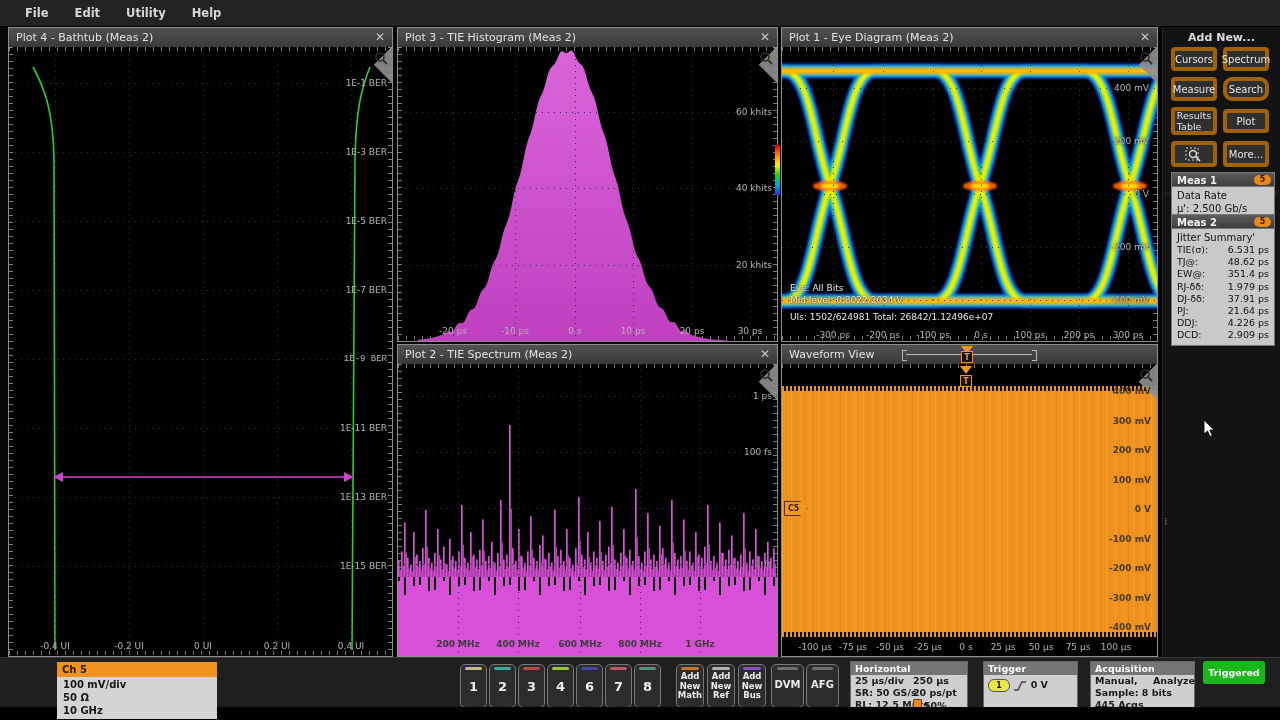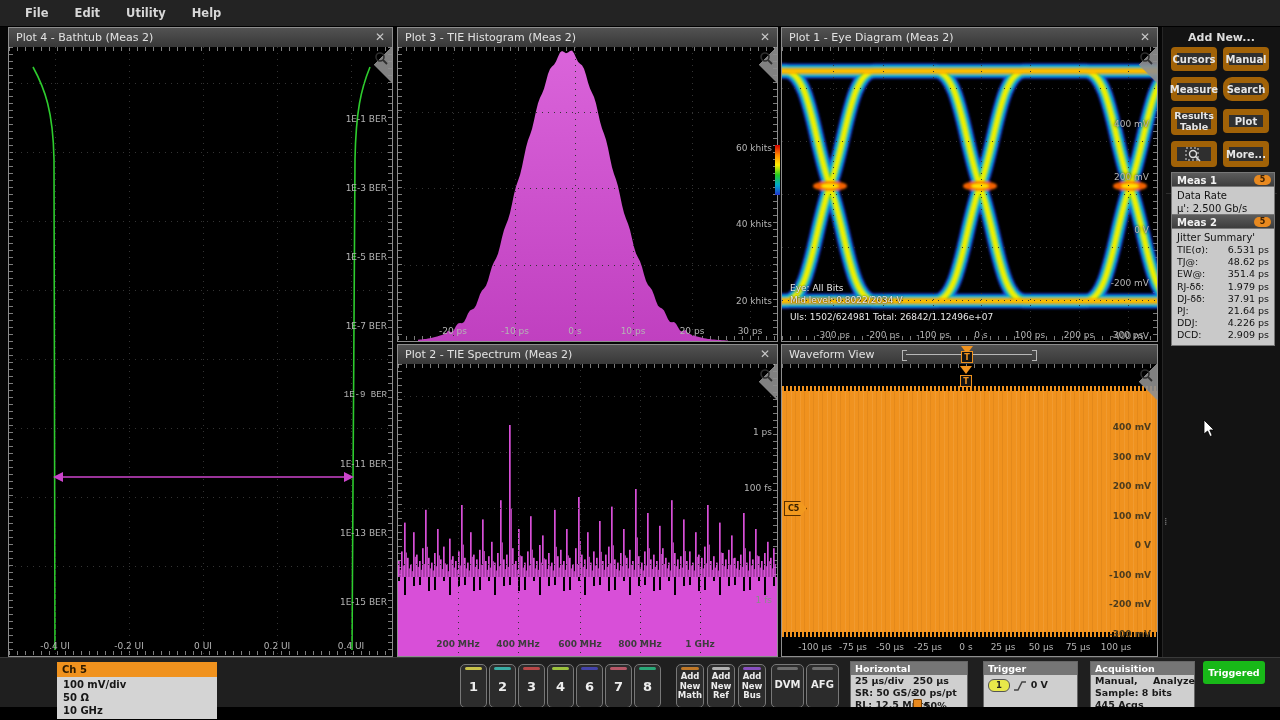--- a/index.html
+++ b/index.html
@@ -12,40 +12,40 @@
   
   .panel{position:absolute;border:1px solid #8e8e8e;background:#000;box-sizing:border-box;}
   .phead{position:absolute;left:0;top:0;right:0;height:19px;background:linear-gradient(#525252,#383838);
          color:#e2e2e2;font-size:11px;line-height:19px;padding-left:7px;box-sizing:border-box;}
   .pclose{position:absolute;right:7px;top:0;color:#c8c8c8;font-size:12px;line-height:19px;}
   .pbody{position:absolute;left:0;top:19px;right:0;bottom:0;background:#000;overflow:hidden;}
   .axlab{position:absolute;color:#b4b4b4;font-size:9px;white-space:nowrap;}
   .axlab.dark{color:#3d3d3d;font-weight:bold;}
   .axlab.amber{color:#4b3b1e;font-weight:bold;}
   .xc{transform:translateX(-50%);}
-  .yr{right:5px;transform:translateY(-50%);text-align:right;margin-top:36px;}
+  .yr{right:5px;transform:translateY(-50%);text-align:right;}
   .glv{position:absolute;width:1px;background-image:repeating-linear-gradient(180deg,#343434 0 1px,transparent 1px 6px);}
   .glh{position:absolute;height:1px;background-image:repeating-linear-gradient(90deg,#343434 0 1px,transparent 1px 6px);}
   .tkt{position:absolute;left:0;right:0;top:0;height:4px;opacity:.6;
        background:repeating-linear-gradient(90deg,#cfcfcf 0 1px,transparent 1px 8px);}
   .tkb{position:absolute;left:0;right:0;bottom:1px;height:4px;opacity:.6;
        background:repeating-linear-gradient(90deg,#cfcfcf 0 1px,transparent 1px 8px);}
   .tkl{position:absolute;left:0;top:0;bottom:0;width:4px;opacity:.6;
        background:repeating-linear-gradient(180deg,#cfcfcf 0 1px,transparent 1px 7px);}
   .tkr{position:absolute;right:0;top:0;bottom:0;width:4px;opacity:.6;
        background:repeating-linear-gradient(180deg,#cfcfcf 0 1px,transparent 1px 7px);}
   .zoomcorner{position:absolute;right:0;top:0;width:36px;height:36px;
       background:linear-gradient(135deg,transparent 0 49%,#909090 50%);
       clip-path:polygon(100% 0,0 0,100% 100%);opacity:.9;}
   .zoomcorner svg{position:absolute;right:4px;top:4px;}
   
   #sidebar{position:absolute;left:1162px;top:27px;width:118px;height:631px;background:#131313;border-left:1px solid #262626;box-sizing:border-box;}
   #addnew-label{position:absolute;left:0;top:4px;width:100%;text-align:center;color:#dcdcdc;font-size:11px;font-weight:bold;}
-  .sbtn{position:absolute;background:#2f2f2f;border:6px solid #a16207;border-radius:4px;color:#e6e6e6;
-        font-size:10px;font-weight:bold;display:flex;align-items:center;justify-content:center;text-align:center;line-height:11px;box-sizing:border-box;}
+  .sbtn{position:absolute;background:#2f2f2f;border:4px solid #a16207;border-radius:4px;color:#e6e6e6;
+        font-size:10px;font-weight:normal;display:flex;align-items:center;justify-content:center;text-align:left;line-height:11px;box-sizing:border-box;}
   #sb-divider{position:absolute;left:3px;right:3px;top:166px;height:1px;background:#2e2e2e;}
   .meas-panel{position:absolute;left:8px;width:104px;}
   .meas-head{position:relative;height:15px;background:linear-gradient(#5c5c5c,#3d3d3d);color:#f2f2f2;
              font-size:10px;font-weight:bold;line-height:15px;padding-left:5px;border:1px solid #777;box-sizing:border-box;}
   .meas-badge{position:absolute;right:3px;top:2px;width:17px;height:10px;background:#e8891f;border-radius:5px;
               color:#3d2000;font-size:8px;font-weight:bold;text-align:center;line-height:10px;}
   .meas-body{background:#c9c9c9;color:#111;border:1px solid #777;border-top:none;box-sizing:border-box;padding:2px 5px 3px 5px;}
   .meas-line{font-size:10px;line-height:13px;white-space:nowrap;}
   .jrow{display:flex;justify-content:space-between;font-size:9.5px;line-height:12.2px;white-space:nowrap;}
   #drag-dots{position:absolute;left:-7px;top:305px;color:#777;font-size:11px;line-height:5px;}
@@ -747,21 +747,21 @@
             </div>
             <div class="jrow">
               <div>DCD:</div>
               <div>2.909 ps</div>
             </div>
           </div>
       </div>
       <div id="drag-dots">⁞</div>
     </div>
   <div class="sbtn" style="left: 8px; top: 20px; width: 46px; height: 24px;">Cursors</div>
-      <div class="sbtn" style="left: 60px; top: 20px; width: 46px; height: 24px;">Manual</div>
+      <div class="sbtn" style="left: 60px; top: 20px; width: 46px; height: 24px;">Spectrum</div>
       <div class="sbtn" style="left: 8px; top: 50px; width: 46px; height: 24px;">Measure</div>
       <div class="sbtn" style="left: 60px; top: 50px; width: 46px; height: 24px; border-radius: 9px;">Search</div>
       <div class="sbtn" style="left: 8px; top: 80px; width: 46px; height: 28px; font-size: 9.5px;">Results<br>Table</div>
       <div class="sbtn" style="left: 60px; top: 82px; width: 46px; height: 24px;">Plot</div>
       <div class="sbtn" style="left: 8px; top: 114px; width: 46px; height: 26px;">
         <svg width="18" height="18">
           <rect x="1" y="3" width="12" height="12" fill="none" stroke="#ddd" stroke-width="1" stroke-dasharray="2,2"></rect>
           <circle cx="8" cy="9" r="3.5" fill="none" stroke="#ddd" stroke-width="1.4"></circle>
           <line x1="10.5" y1="11.5" x2="15" y2="16" stroke="#ddd" stroke-width="1.6"></line>
         </svg>

